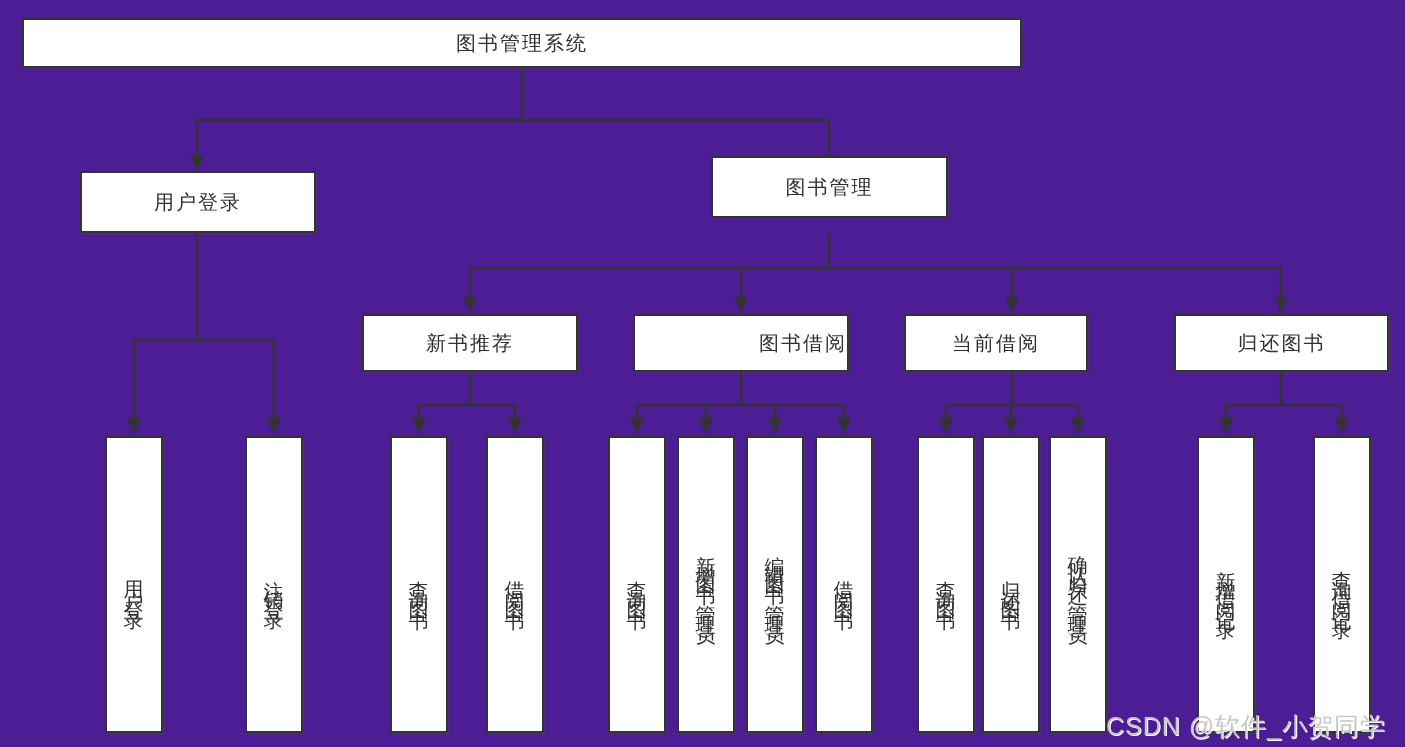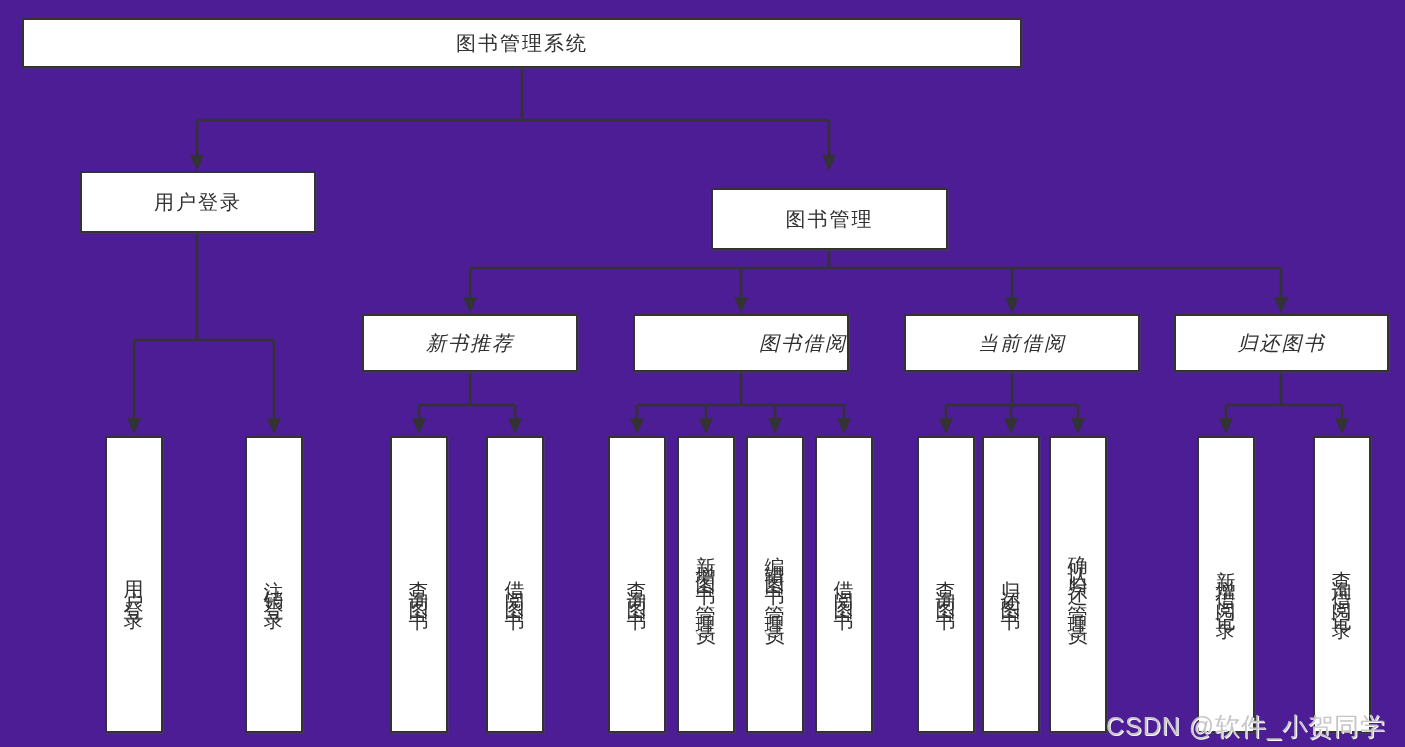--- a/index.html
+++ b/index.html
@@ -53,25 +53,25 @@
   .box .vlabel {
     writing-mode: vertical-rl;
     text-orientation: mixed;
     font-size: 20px;
     letter-spacing: 10px;
     line-height: 1;
     white-space: nowrap;
   }
   .root-box    { left: 22px;  top: 18px;  width: 1000px; height: 50px; }
   .l2-user     { left: 80px;  top: 171px; width: 236px;  height: 62px; }
-  .l2-book     { left: 711px; top: 188px; width: 237px;  height: 62px; }
-  .l3          { top: 314px;  height: 58px; font-style: italic; }
+  .l2-book     { left: 711px; top: 156px; width: 237px;  height: 62px; }
+  .l3          { top: 314px;  height: 58px; }
   .l3-newbook  { left: 362px; width: 216px; }
   .l3-borrow   { left: 633px; width: 216px; justify-content: flex-end; }
-  .l3-current  { left: 904px; width: 236px; }
+  .l3-current  { left: 904px; width: 184px; }
   .l3-record   { left: 1174px; width: 215px; }
   .leaf        { top: 436px; width: 58px; height: 297px; }
   .leaf-1a { left: 105px; }
   .leaf-1b { left: 245px; }
   .leaf-2a { left: 390px; }
   .leaf-2b { left: 486px; }
   .leaf-3a { left: 608px; }
   .leaf-3b { left: 677px; }
   .leaf-3c { left: 746px; }
   .leaf-3d { left: 815px; }

